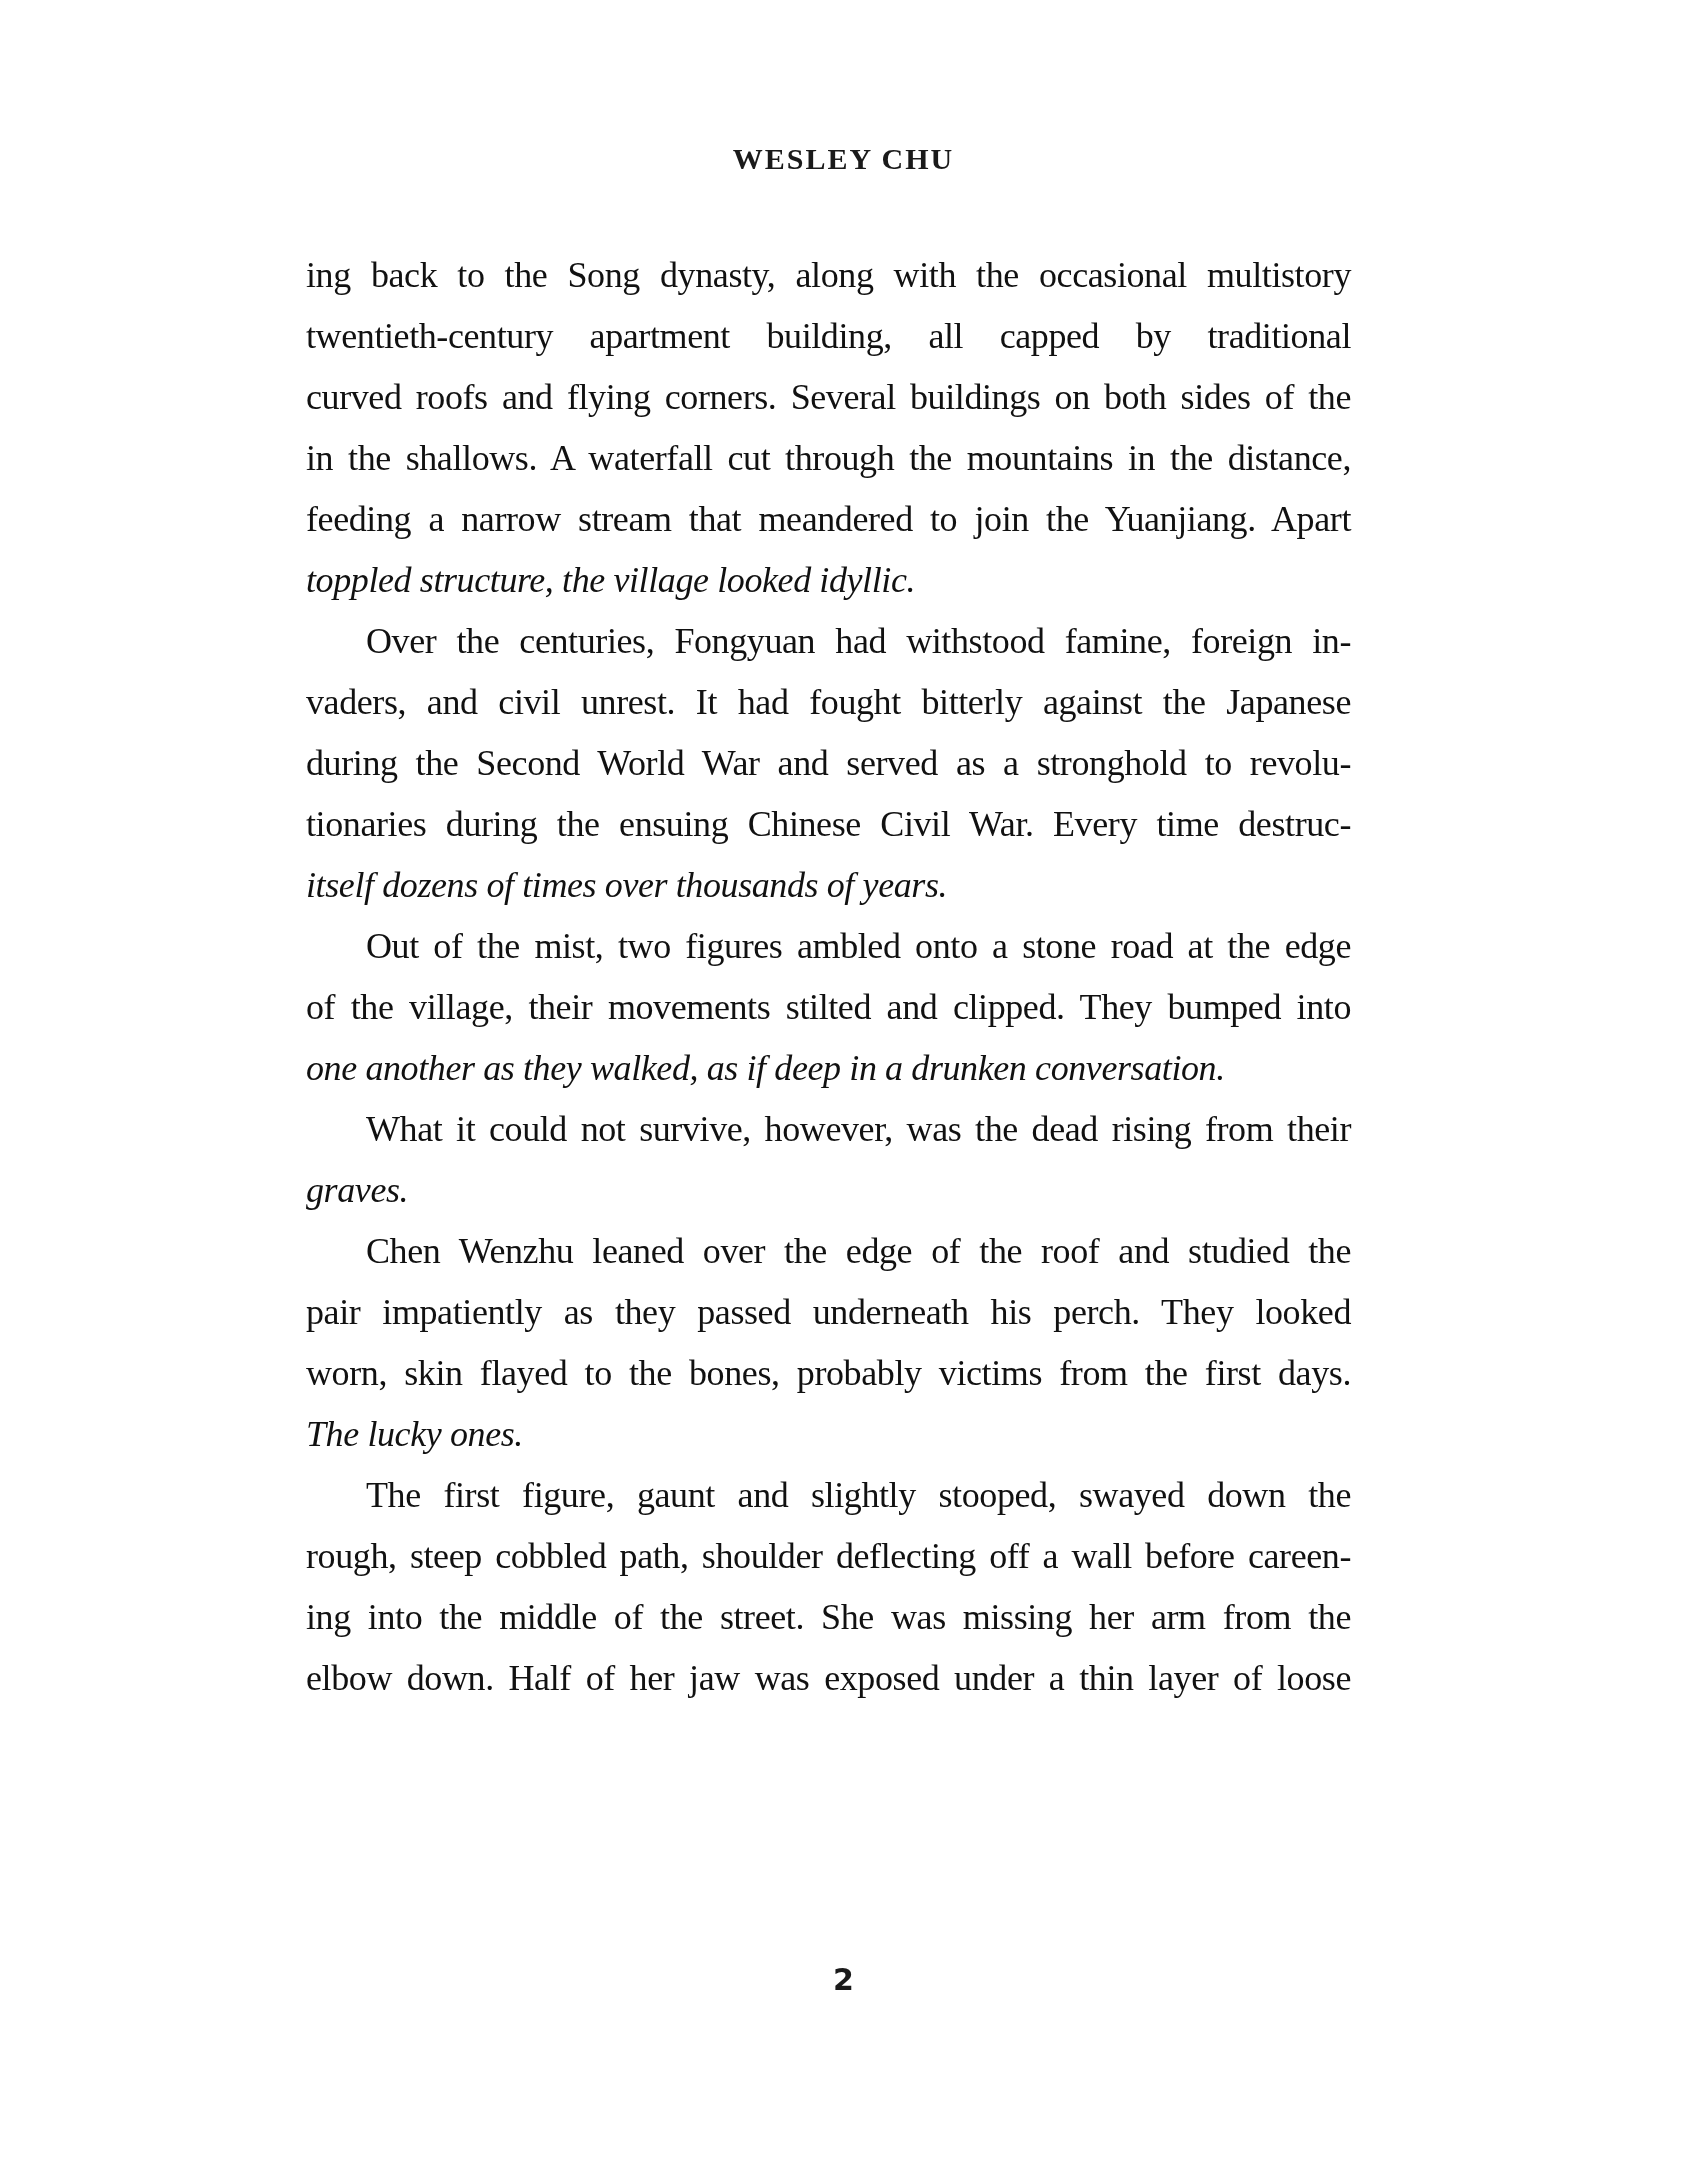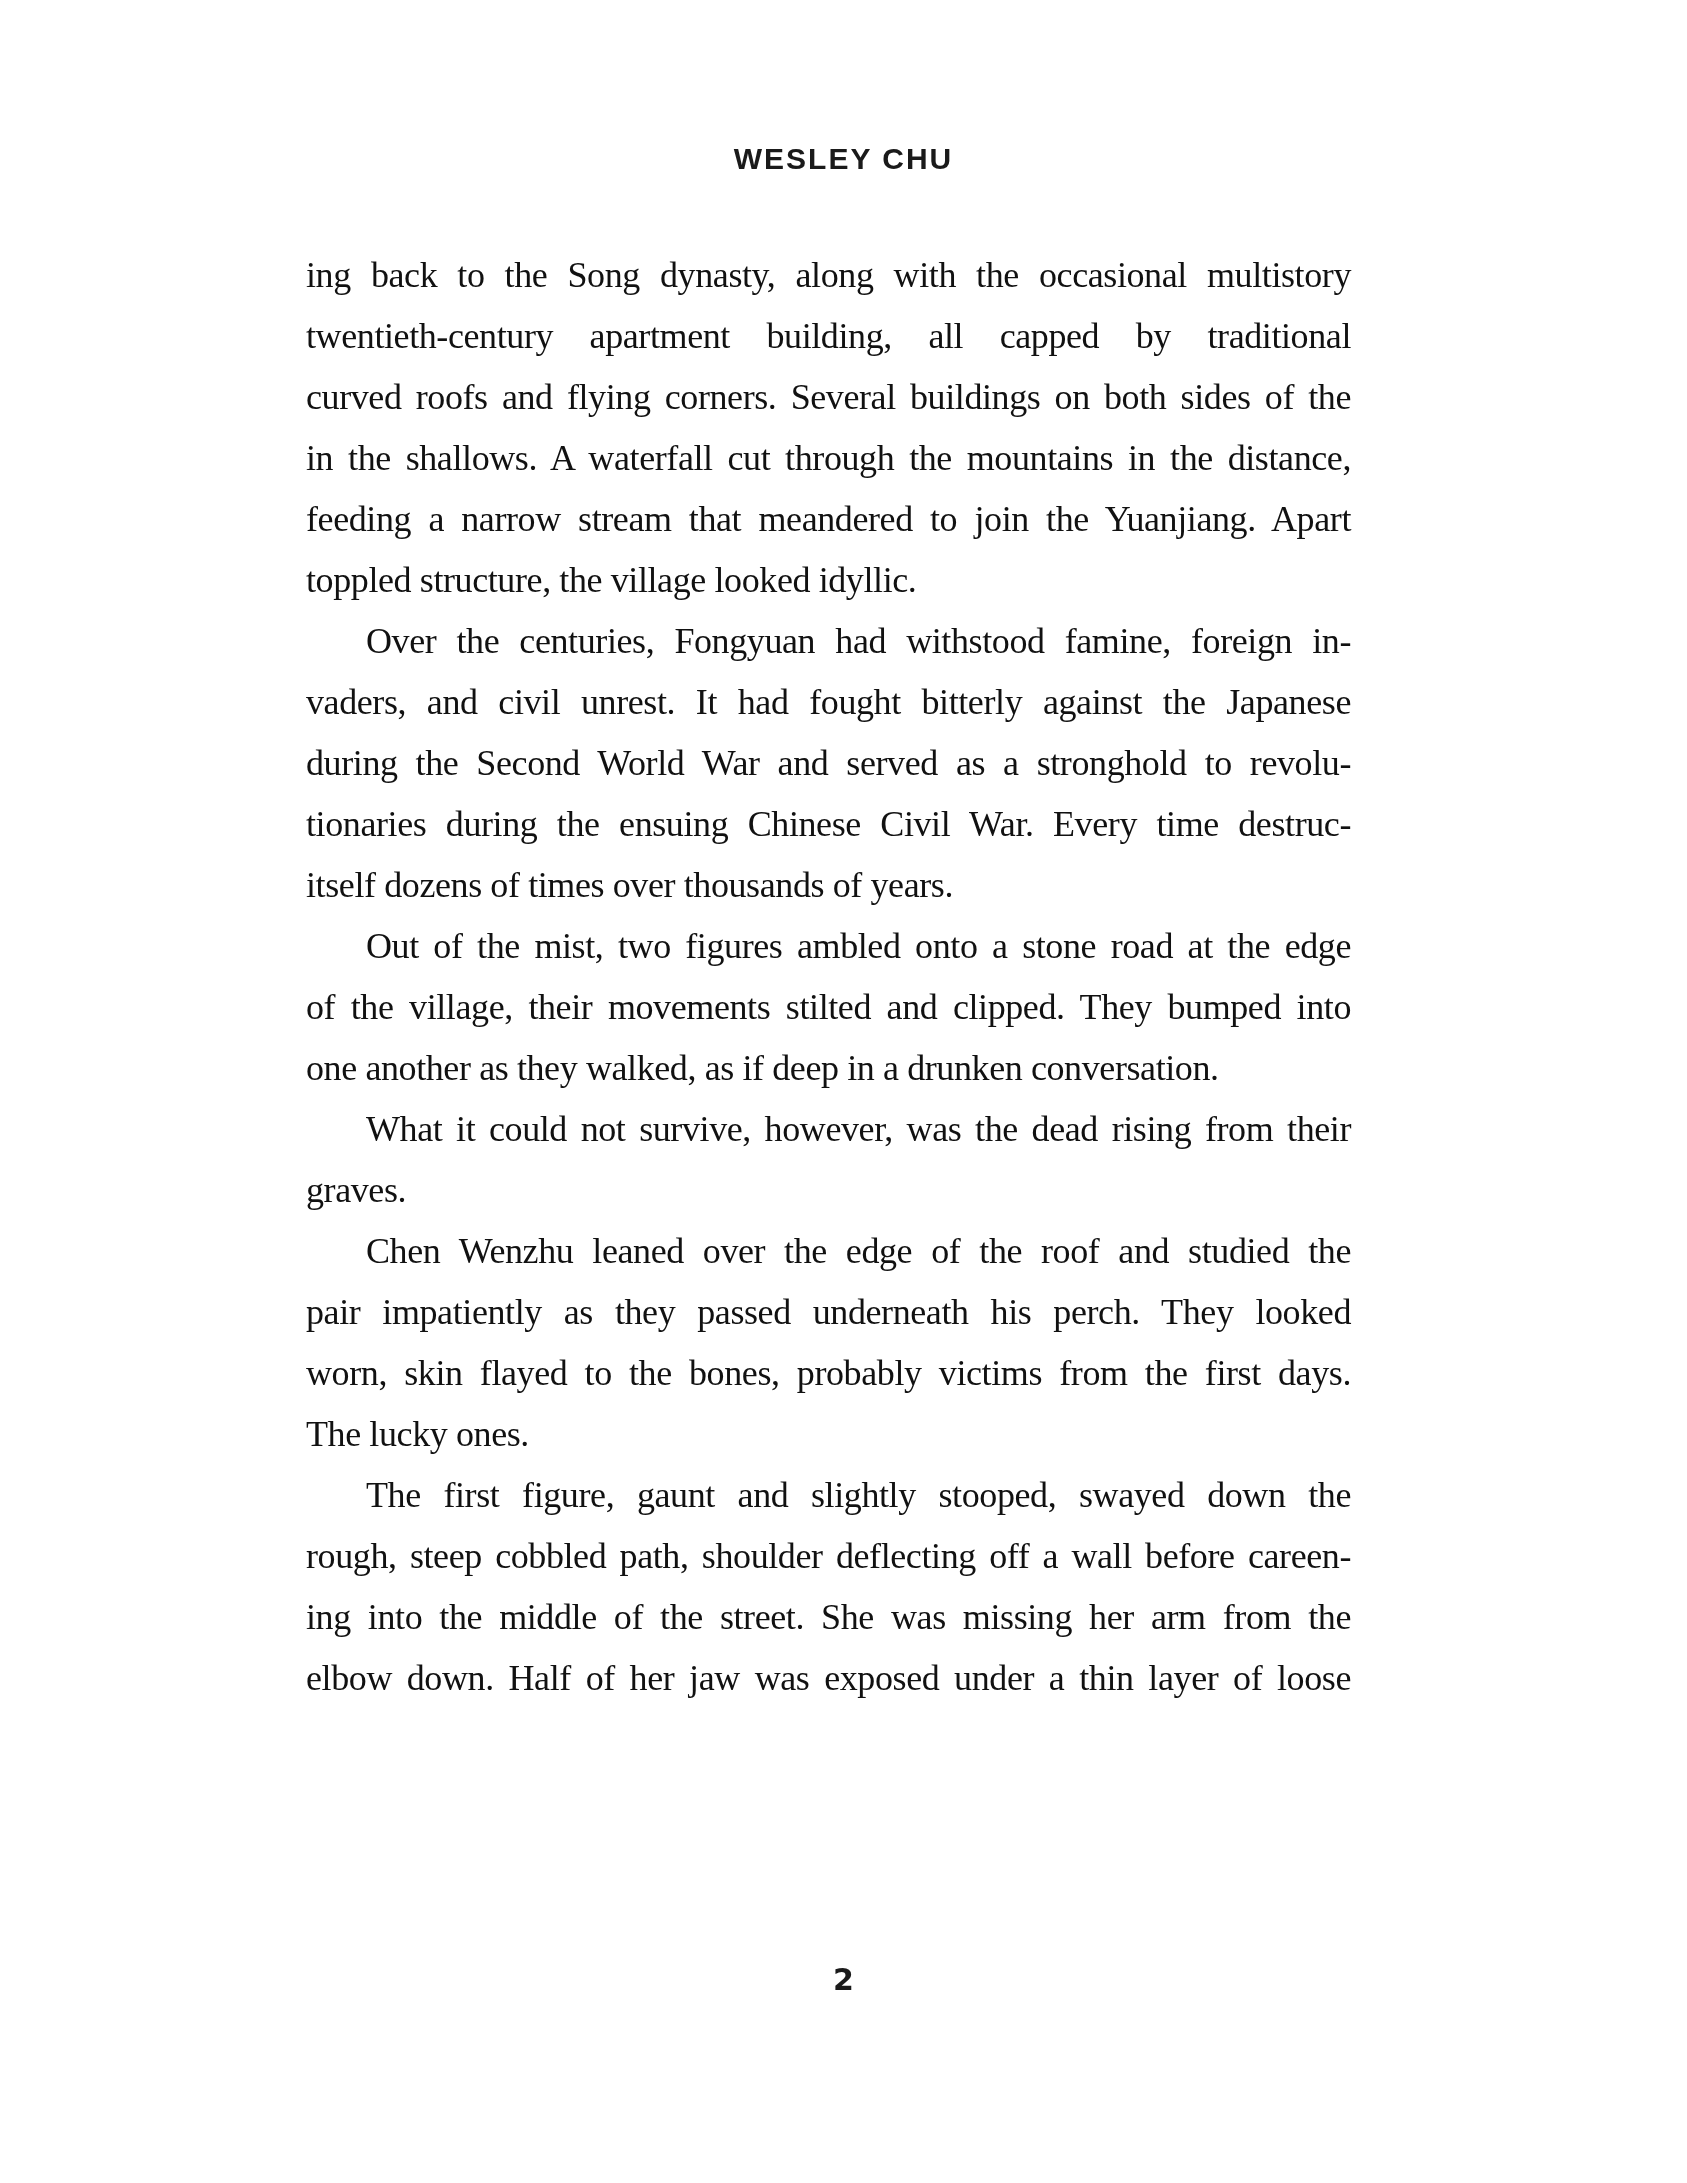--- a/index.html
+++ b/index.html
@@ -13,21 +13,21 @@
       position: relative;
       overflow: hidden;
       color: #1a1a1a;
     }
     .running-head {
       position: absolute;
       left: 0;
       width: 1687px;
       top: 139px;
       text-align: center;
-      font-family: Liberation Sans, sans-serif;
+      font-family: Liberation Serif, serif;
       font-weight: bold;
       font-size: 30px;
       letter-spacing: 2px;
       line-height: 40px;
       color: #1a1a1a;
     }
     .body-text {
       position: absolute;
       left: 306px;
       top: 245px;
@@ -41,20 +41,21 @@
       display: block;
       height: 61px;
       white-space: nowrap;
       text-align: justify;
       text-align-last: justify;
       letter-spacing: -0.4px;
     }
     .line.last {
       text-align: center;
       text-align-last: left;
+      font-style: italic;
     }
     .line.indent {
       padding-left: 60px;
     }
     .folio {
       position: absolute;
       left: 0;
       width: 1687px;
       top: 1960px;
       text-align: center;

